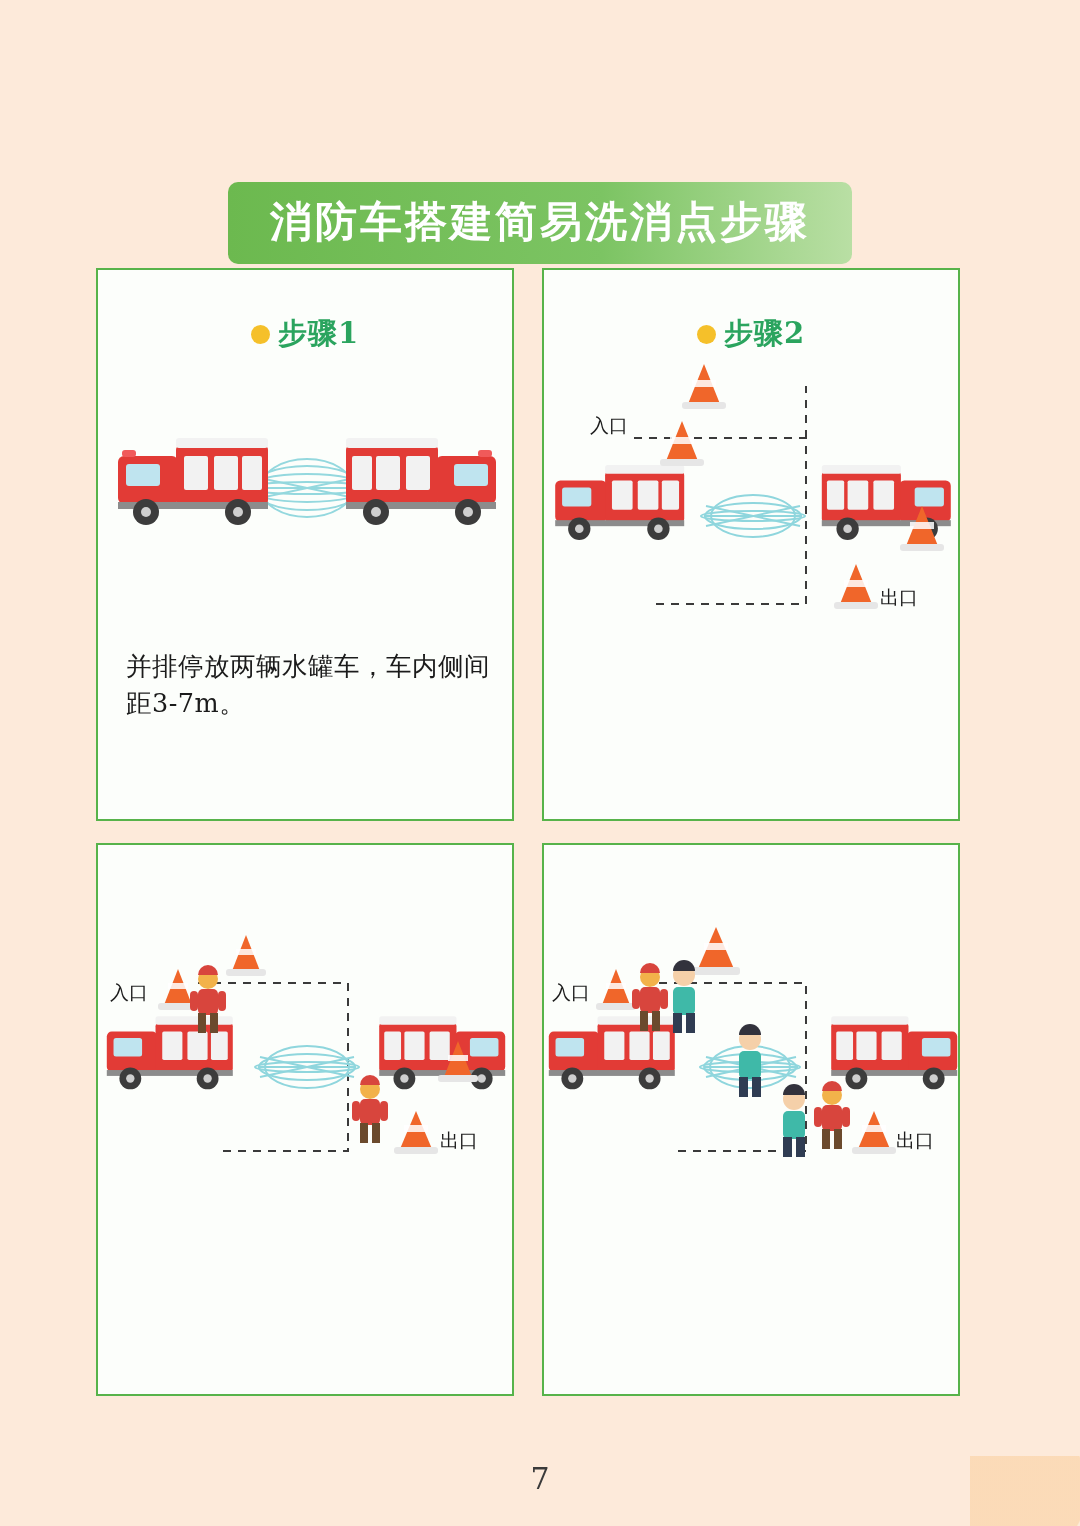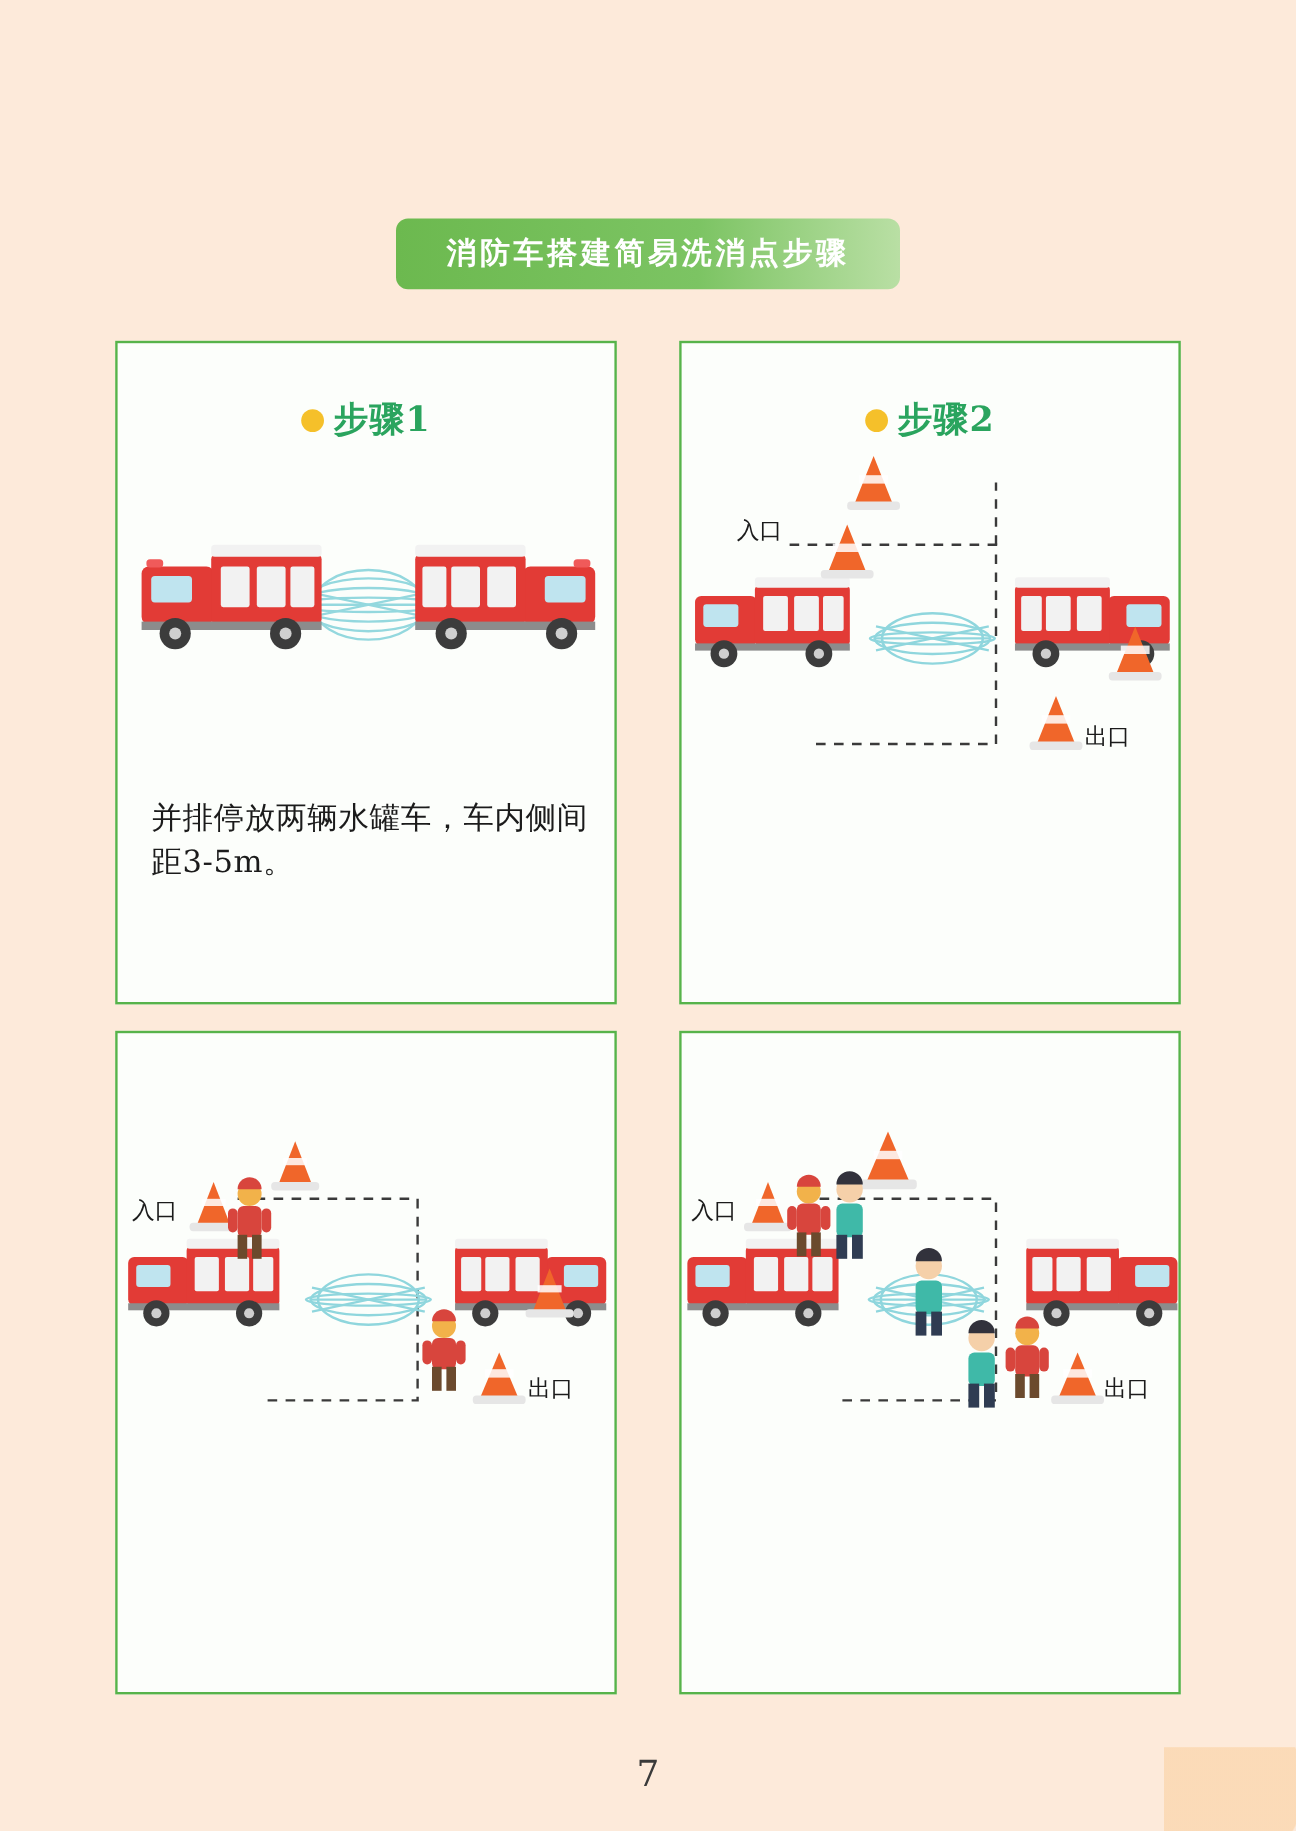--- a/index.html
+++ b/index.html
@@ -25,39 +25,39 @@
     position: absolute;
     top: 182px;
     left: 0;
     width: 1080px;
     display: flex;
     justify-content: center;
   }
   .title-banner {
     background: linear-gradient(90deg, #6cb94f 0%, #7cc463 60%, #b9dfa4 100%);
     color: #ffffff;
-    font-size: 25px;
+    font-size: 42px;
     letter-spacing: 3px;
     padding: 12px 42px 14px 42px;
     border-radius: 10px;
     font-family: "DejaVu Serif", serif;
     font-weight: bold;
     white-space: nowrap;
   }
 
   
   .grid {
     position: absolute;
-    top: 284px;
+    top: 268px;
     left: 96px;
     width: 888px;
     display: grid;
     grid-template-columns: 418px 418px;
     grid-template-rows: 553px 553px;
-    gap: 22px 52px;
+    gap: 22px 28px;
   }
   .card {
     border: 2px solid #57b34a;
     background: #fcfefb;
     position: relative;
     box-sizing: border-box;
   }
   .card-head {
     position: absolute;
     top: 44px;
@@ -190,21 +190,21 @@
             <rect x="20" y="156" width="150" height="7" fill="#8c8c8c"></rect>
             <circle cx="48" cy="166" r="13" fill="#3c3c3c"></circle>
               <circle cx="48" cy="166" r="5" fill="#cfcfcf"></circle>
             <circle cx="140" cy="166" r="13" fill="#3c3c3c"></circle>
               <circle cx="140" cy="166" r="5" fill="#cfcfcf"></circle>
             <rect x="24" y="104" width="14" height="7" rx="3" fill="#f05a5a"></rect>
           </g>
         </svg>
       </div>
 
-      <div class="caption">并排停放两辆水罐车，车内侧间距3-5m。</div>
+      <div class="caption">并排停放两辆水罐车，车内侧间距3-7m。</div>
     </div>
 
     <div class="card c2">
       <div class="card-head">
         <span class="dot"></span>
         <span class="step-label">步骤2</span>
       </div>
 
       <div class="scene">
         <svg width="418" height="310" viewBox="0 0 418 310">

